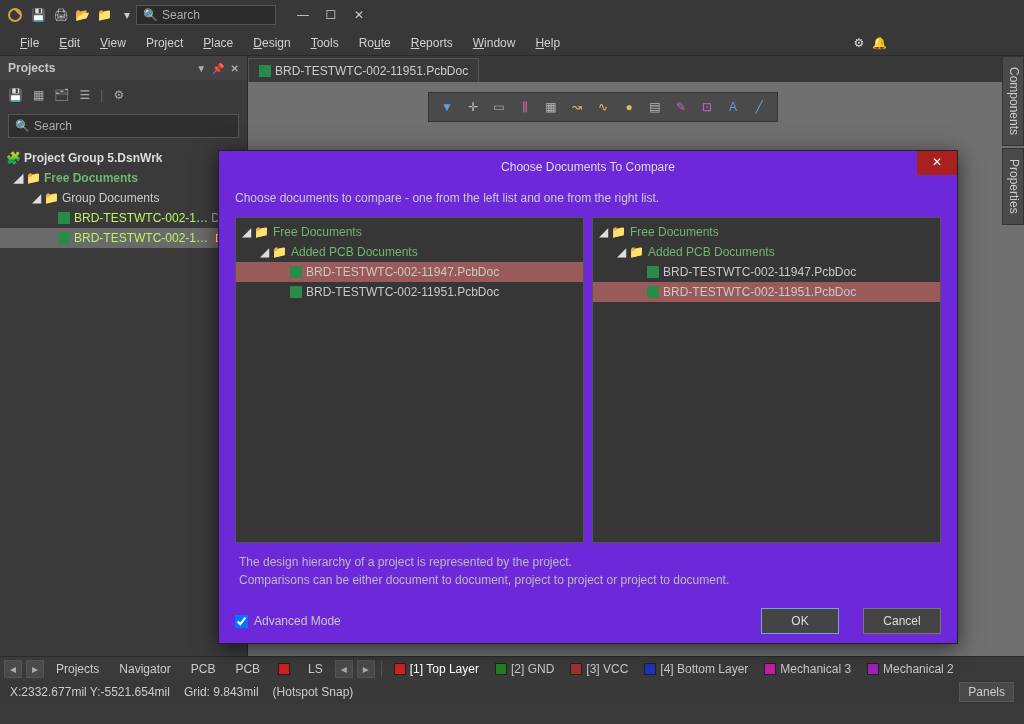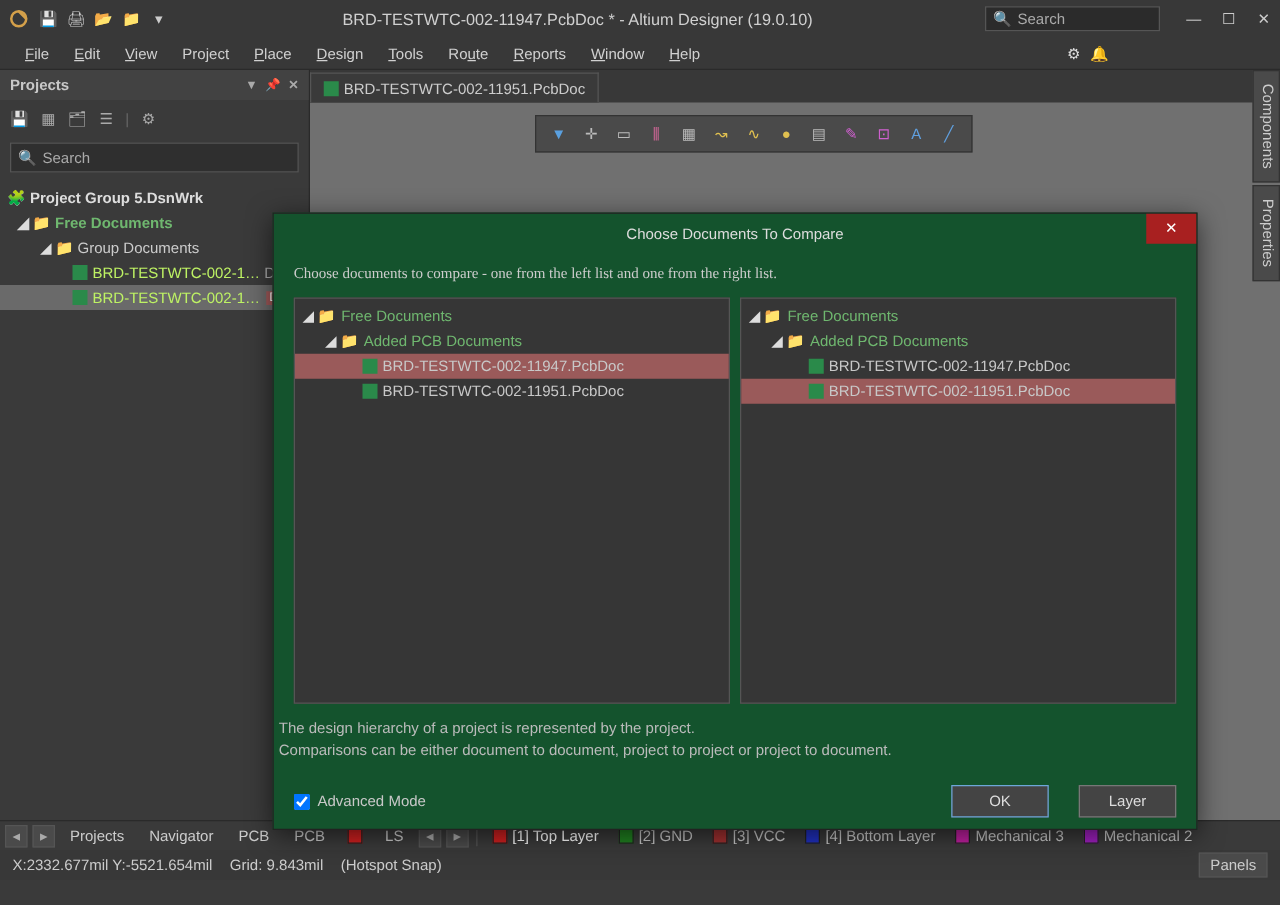--- a/index.html
+++ b/index.html
@@ -51,32 +51,32 @@
   .doctabs .tab.active { background: #4a4a4a; }
   .doctabs .ticon { width: 12px; height: 12px; background: #2a8a4a; }
   .toolbar2 { position: absolute; top: 36px; left: 180px; height: 30px; background: #4a4a4a; border: 1px solid #333; display: flex; align-items: center; gap: 10px; padding: 0 10px; }
   .toolbar2 .i { width: 16px; height: 16px; display: flex; align-items:center; justify-content:center; color:#bbb; }
 
   
   .sidetabs { position: absolute; right: 0; top: 56px; width: 22px; display: flex; flex-direction: column; }
   .sidetabs .st { writing-mode: vertical-rl; background: #4a4a4a; border: 1px solid #333; padding: 10px 2px; margin-bottom: 2px; color: #ccc; text-align: center; }
 
   
-  .dialog { position: absolute; left: 218px; top: 150px; width: 740px; height: 494px; background: #14532d; border: 1px solid #222; box-shadow: 0 4px 20px rgba(0,0,0,.6); display: flex; flex-direction: column; margin-top: 20px; }
+  .dialog { position: absolute; left: 218px; top: 150px; width: 740px; height: 494px; background: #6d28d9; border: 1px solid #222; box-shadow: 0 4px 20px rgba(0,0,0,.6); display: flex; flex-direction: column; }
   .dialog .dtitle { height: 32px; display: flex; align-items: center; justify-content: center; position: relative; color: #ddd; font-size: 13px; }
   .dialog .dclose { position: absolute; right: 0; top: 0; width: 40px; height: 24px; background: #a82020; color: #fff; text-align: center; line-height: 22px; }
-  .dialog .dinstr { padding: 8px 16px 12px; color: #ccc; font-family: Liberation Serif, serif; }
+  .dialog .dinstr { padding: 8px 16px 12px; color: #ccc; }
   .dialog .dlists { flex: 1; display: flex; gap: 8px; padding: 0 16px; }
   .dialog .dlist { flex: 1; background: #363636; border: 1px solid #555; padding: 4px 0; }
   .dlist .drow { display: flex; align-items: center; height: 20px; white-space: nowrap; }
   .dlist .drow .tw { width: 12px; color:#ddd; }
   .dlist .drow .folder { color: #6fb76f; }
   .dlist .drow.sel { background: #9a5a5a; }
   .dlist .drow .ticon2 { width:12px; height:12px; background:#2a8a4a; margin-right:4px; }
-  .dialog .dhint { padding: 10px 4px; color: #bbb; line-height: 1.5; }
+  .dialog .dhint { padding: 10px 20px; color: #bbb; line-height: 1.5; }
   .dialog .dfoot { height: 44px; display: flex; align-items: center; padding: 0 16px; gap: 24px; }
   .dialog .dfoot .adv { display: flex; align-items: center; gap: 6px; }
   .dialog .dfoot .sp { flex:1; }
   .dialog .dfoot button { width: 78px; height: 26px; background: #444; border: 1px solid #777; color: #ddd; }
   .dialog .dfoot button.primary { border: 1px solid #6da7d8; }
   input[type=checkbox]{ width:13px; height:13px; }
 
   
   .bottomtabs { height: 24px; background: #3a3a3a; display: flex; align-items: center; padding: 0 4px; gap: 4px; border-top: 1px solid #2a2a2a; }
   .bottomtabs .btn { padding: 2px 8px; color: #ccc; }
@@ -100,21 +100,20 @@
         <path d="M8 2 L14 8" stroke="#d4a04a" stroke-width="2"></path>
       </svg>
   </div>
   <div class="tb-btns">
     <div class="tb-btn">💾</div>
     <div class="tb-btn">🖨</div>
     <div class="tb-btn">📂</div>
     <div class="tb-btn">📁</div>
     <div class="tb-btn">▾</div>
   </div>
-  <div class="title">BRD-TESTWTC-002-11947.PcbDoc * - Altium Designer (19.0.10)</div>
   <div class="search">
     <span>🔍</span>
     <span>Search</span>
   </div>
   <div class="wincontrols">
     <span>—</span>
     <span>☐</span>
     <span>✕</span>
   </div>
 </div>
@@ -275,21 +274,21 @@
     <div>The design hierarchy of a project is represented by the project.</div>
     <div>Comparisons can be either document to document, project to project or project to document.</div>
   </div>
   <div class="dfoot">
     <label class="adv">
       <input type="checkbox" checked="" style="">
       <span>Advanced Mode</span>
     </label>
     <span class="sp"></span>
     <button class="primary">OK</button>
-    <button>Layer</button>
+    <button>Cancel</button>
   </div>
 </div>
 
 <div class="bottomtabs">
   <div class="arrow">◂</div>
   <div class="arrow">▸</div>
   <div class="btn">Projects</div>
   <div class="btn">Navigator</div>
   <div class="btn">PCB</div>
   <div class="btn">PCB</div>

